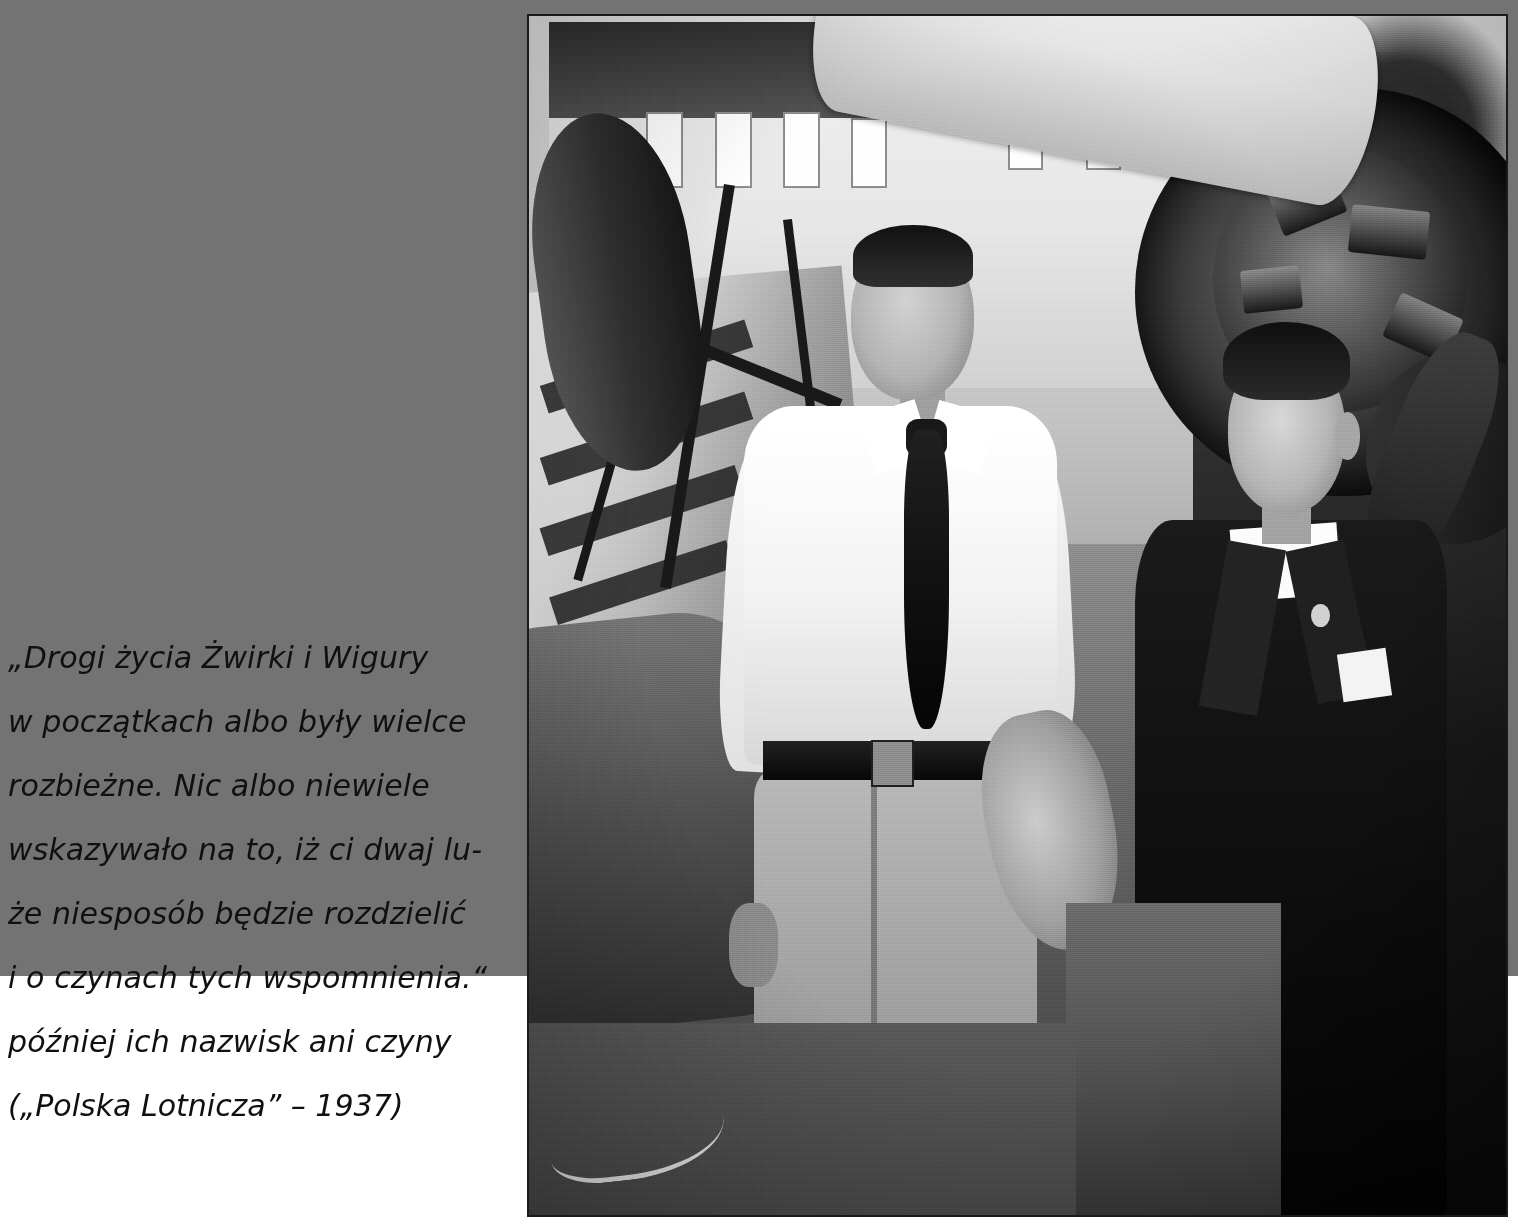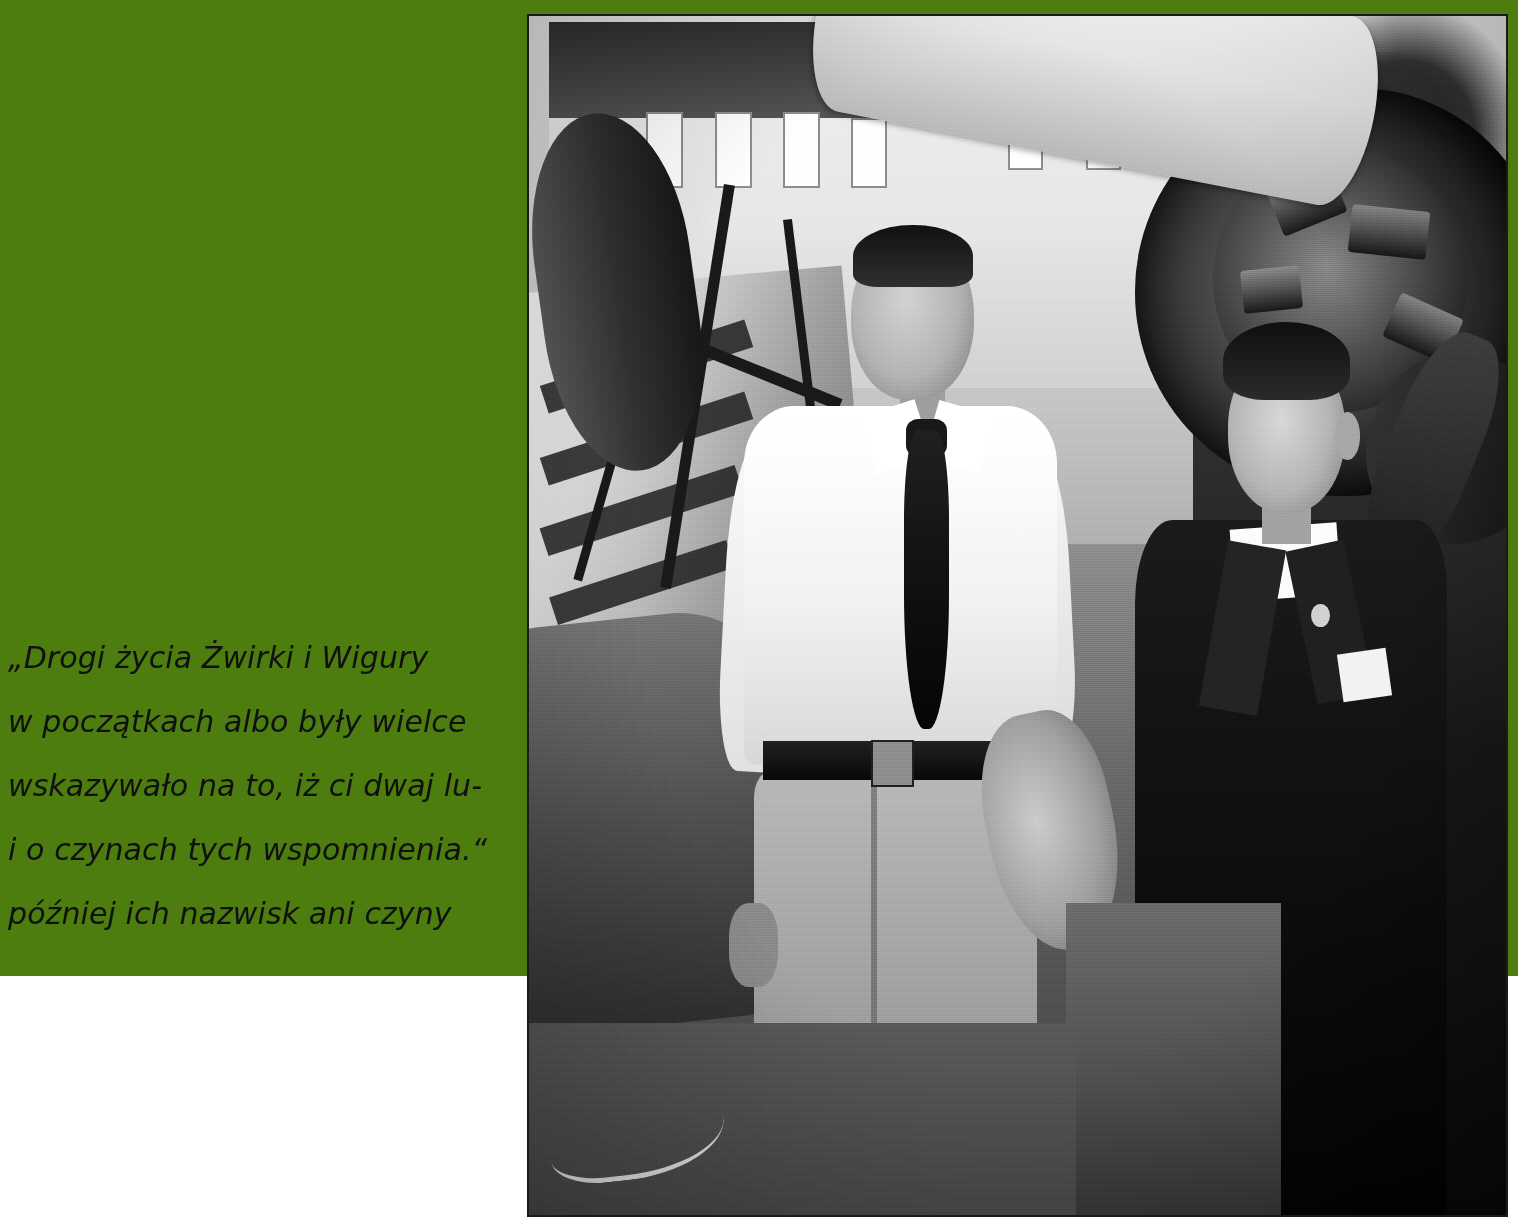--- a/index.html
+++ b/index.html
@@ -10,21 +10,21 @@
   body {
     width: 1518px;
     height: 1227px;
     overflow: hidden;
     font-family: "DejaVu Sans", sans-serif;
   }
   .page {
     position: relative;
     width: 1518px;
     height: 976px;
-    background: #4d7c0f;
+    background: #737373;
   }
 
   
   .quote-block {
     position: absolute;
     left: 8px;
     top: 626px;
     width: 490px;
   }
   .quote-line {
@@ -418,23 +418,26 @@
   }
 </style>
 </head>
 <body>
 
 <div class="page">
 
   <div class="quote-block">
     <div class="quote-line">„Drogi życia Żwirki i Wigury</div>
     <div class="quote-line">w początkach albo były wielce</div>
+    <div class="quote-line">rozbieżne. Nic albo niewiele</div>
     <div class="quote-line">wskazywało na to, iż ci dwaj lu-</div>
+    <div class="quote-line">że niesposób będzie rozdzielić</div>
     <div class="quote-line">i o czynach tych wspomnienia.“</div>
     <div class="quote-line">później ich nazwisk ani czyny</div>
+    <div class="quote-source">(„Polska Lotnicza” – 1937)</div>
   </div>
 
   <div class="photo-frame">
     <div class="photo">
 
       <div class="bg-sky"></div>
       <div class="bg-ground"></div>
 
       <div class="building"></div>
       <div class="roof"></div>

